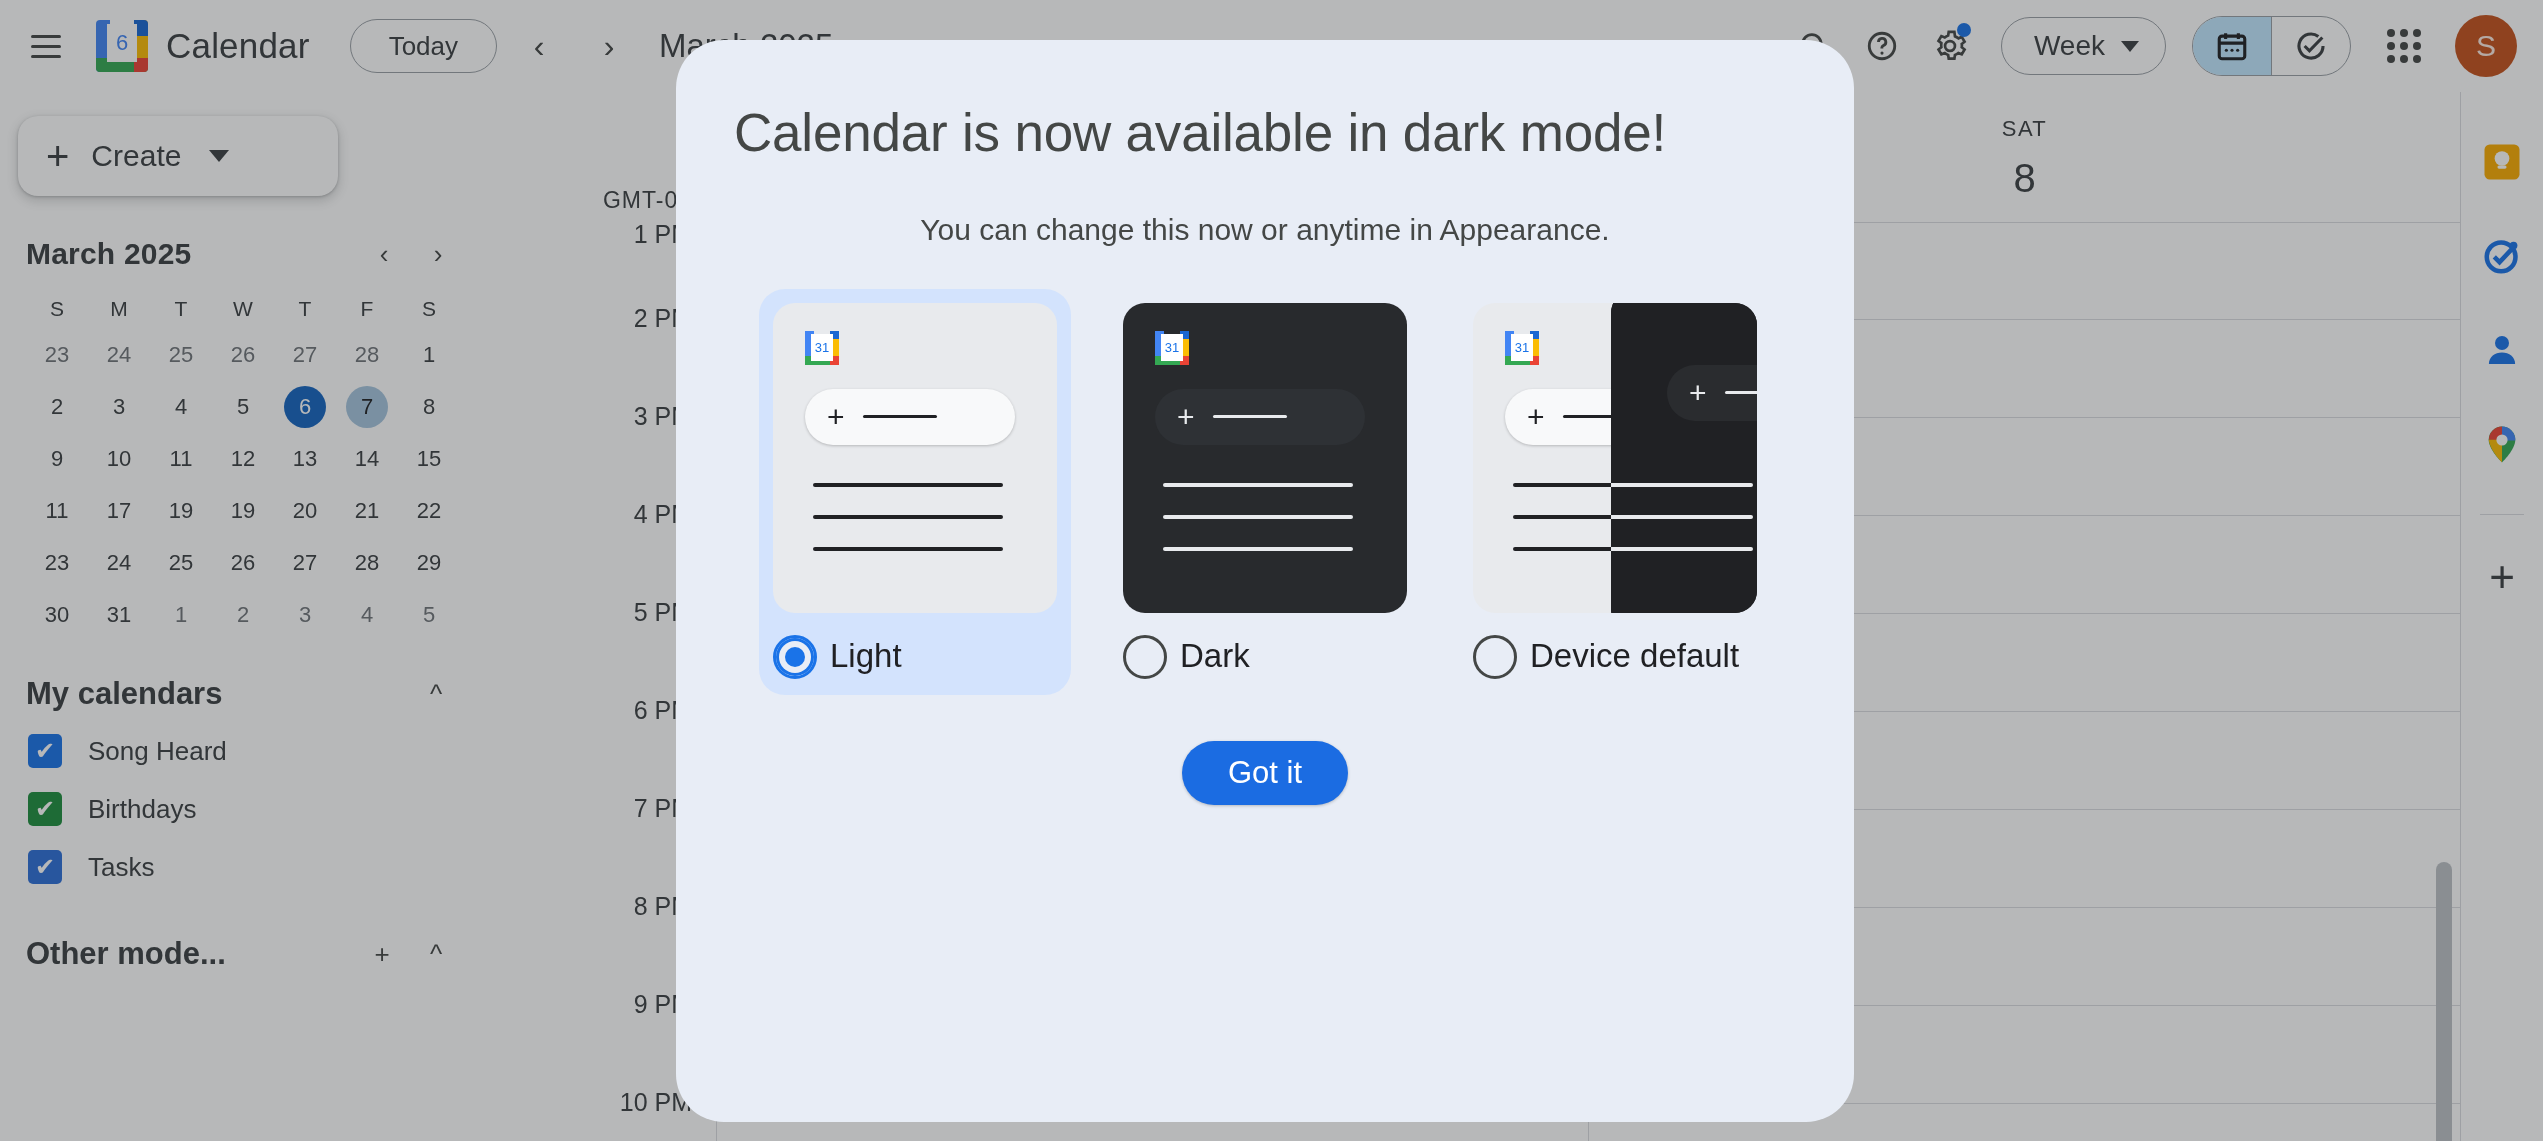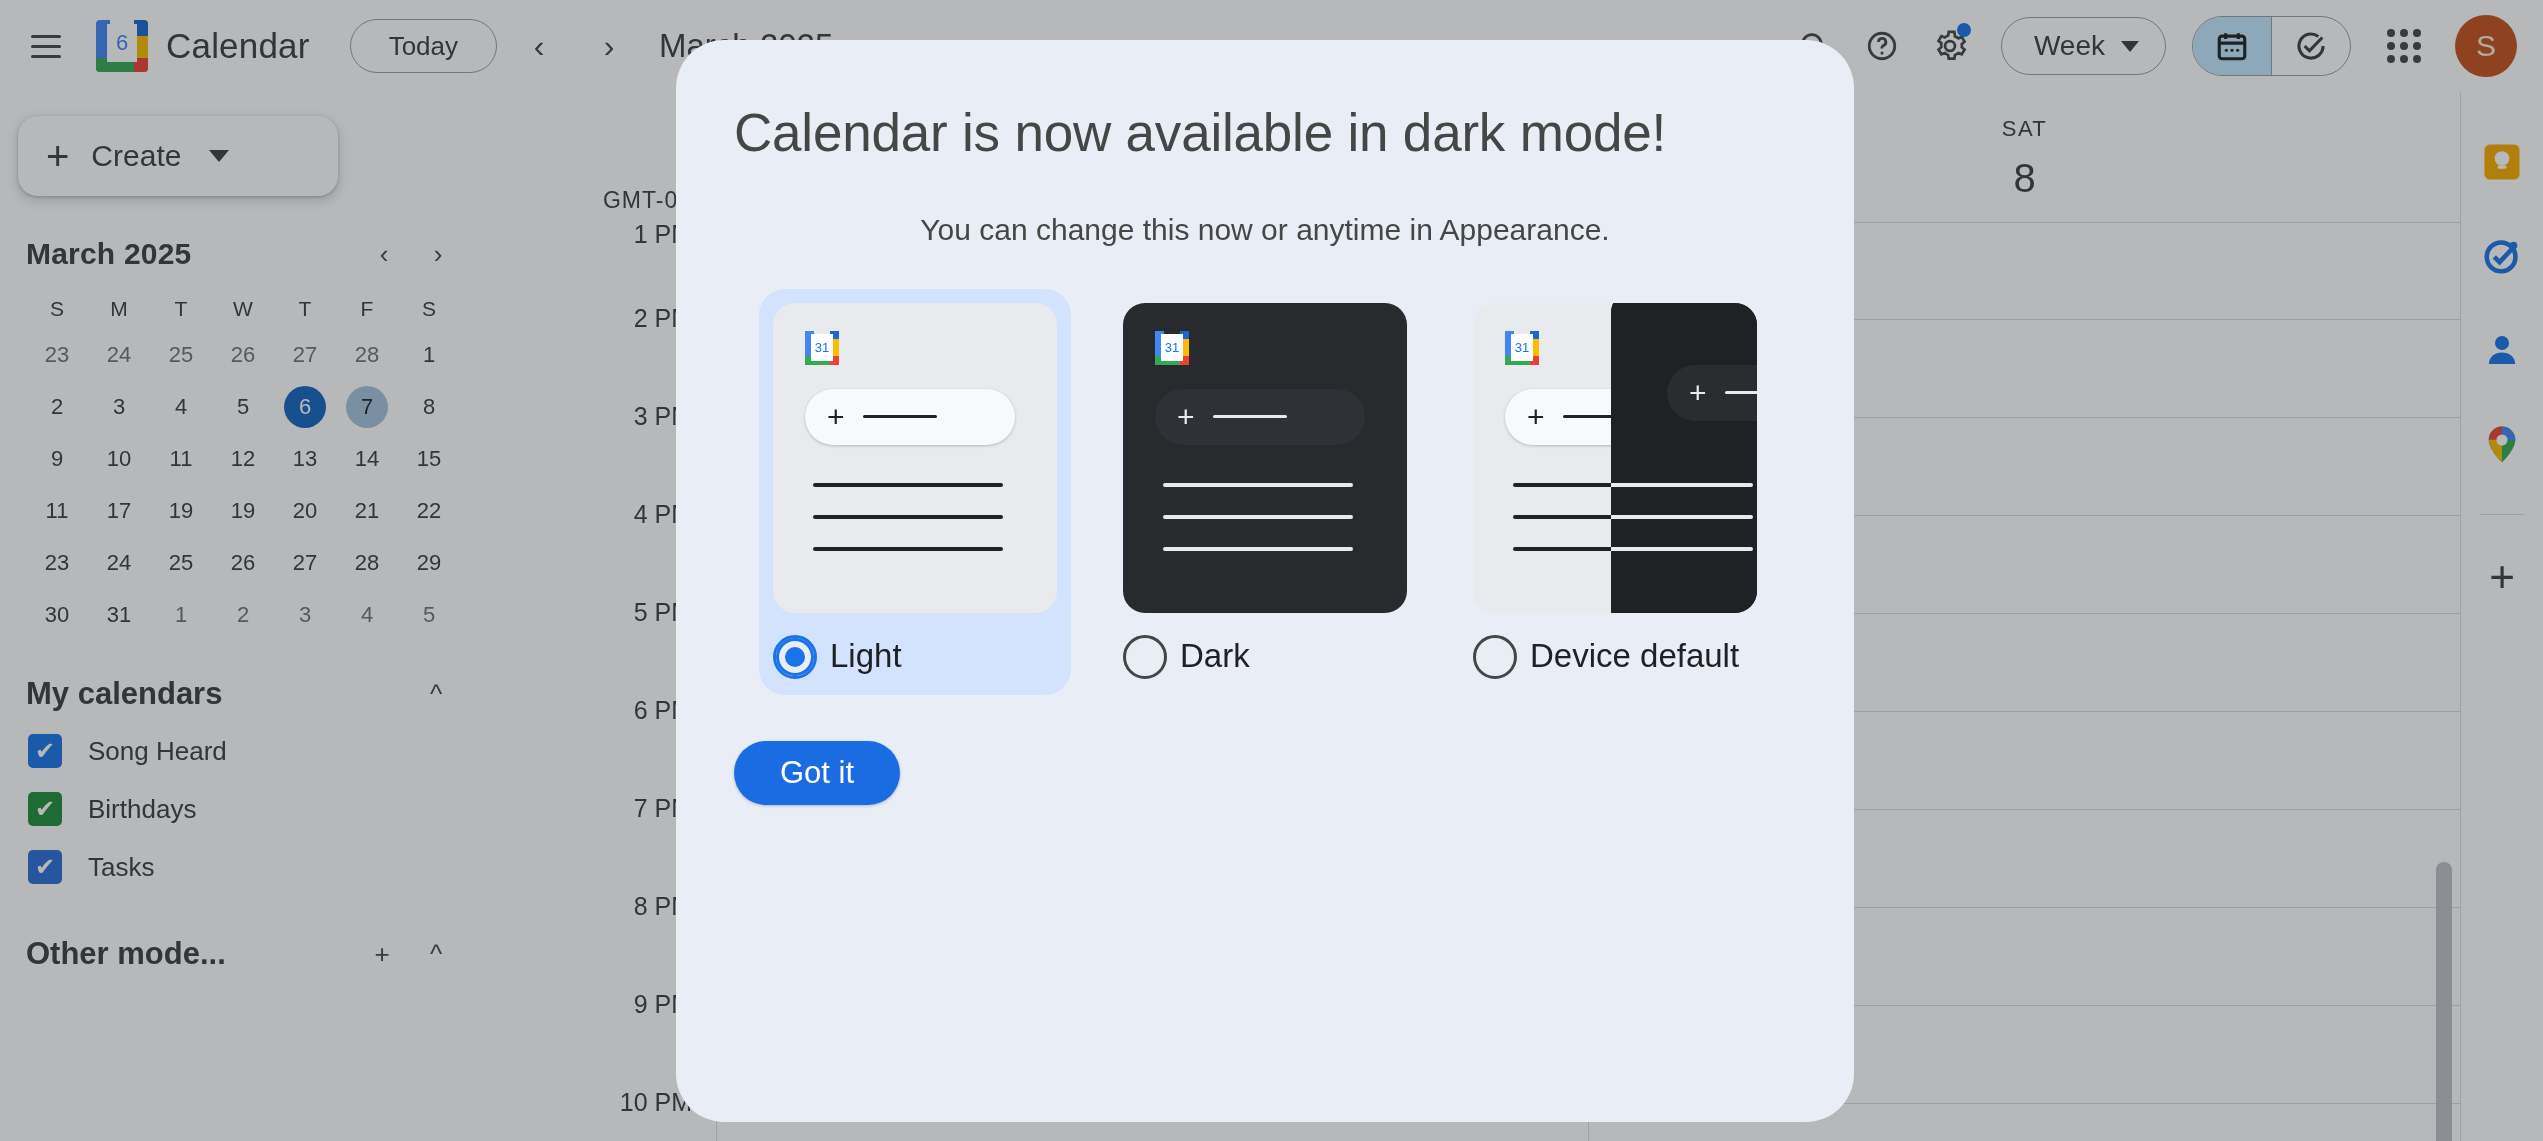--- a/index.html
+++ b/index.html
@@ -204,21 +204,21 @@
 
   .opt-label { margin-top:22px; display:flex; align-items:center; gap:13px; }
   .radio { width:44px; height:44px; border-radius:50%; flex:none; position:relative; }
   .radio.off { border:3px solid #444746; }
   .radio.on  { border:3px solid #1a73e8; }
   .radio.on::after { content:""; position:absolute; left:50%; top:50%; transform:translate(-50%,-50%);
     width:20px; height:20px; border-radius:50%; background:#1a73e8;
     box-shadow: 0 0 0 6px #e8edf6, 0 0 0 9px #1a73e8; }
   .opt-txt { font-size:33px; color:#202124; line-height:1.12; }
 
-  .dlg-foot { margin-top:46px; display:flex; }
+  .dlg-foot { margin-top:46px; display:flex; justify-content:center; }
   .gotit {
     height:64px; padding:0 46px; border:none; border-radius:34px; background:#1b6ce2;
     color:#fff; font-size:31px; cursor:pointer;
     box-shadow:0 1px 3px rgba(60,64,67,.3);
     font-family:"Liberation Sans", sans-serif;
   }
 </style>
 </head>
 <body>
 

